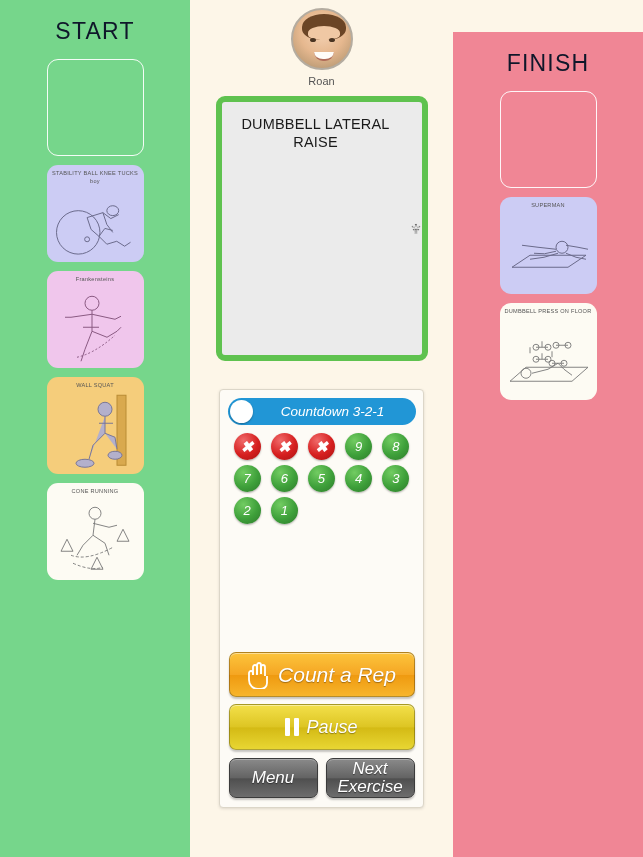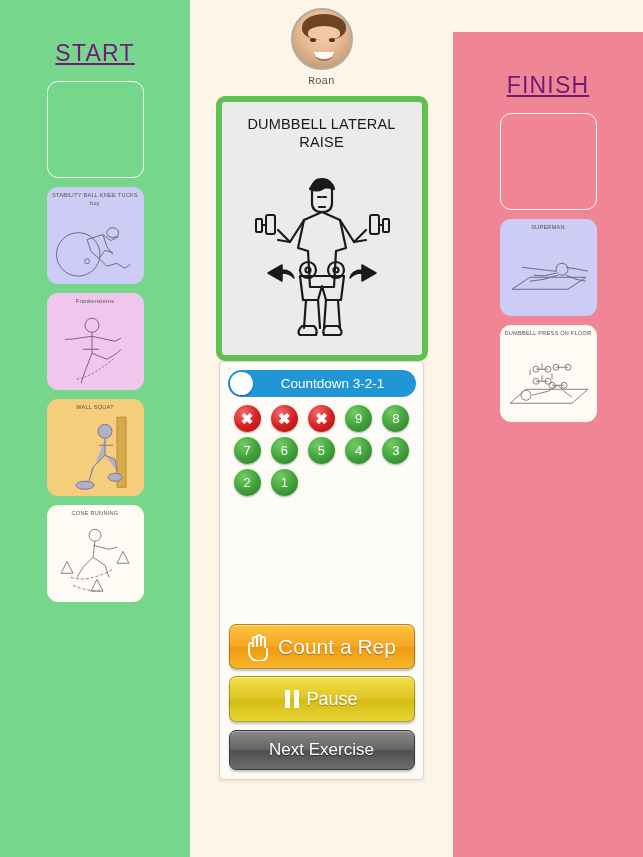--- a/index.html
+++ b/index.html
@@ -9,23 +9,23 @@
     background: #fdf6e8;
     overflow: hidden;
   }
   #app { position: relative; width: 643px; height: 857px; display: flex; }
 
   
   .side-panel { width: 190px; height: 857px; flex: none; position: relative; }
   .side-panel.start  { background: #76d68b; }
   .side-panel.finish { width: 190px; background: #f08695; margin-top: 32px; }
   .panel-title {
-    text-align: center; color: #701a75;
+    text-align: center; color: #0f172a;
     font-size: 23px; letter-spacing: 1.2px;
-    padding-top: 40px; font-weight: 400; text-decoration: underline;
+    padding-top: 18px; font-weight: 400;
   }
   .card-stack { margin-top: 14px; display: flex; flex-direction: column; align-items: center; gap: 9px; }
 
   .ex-card {
     width: 97px; height: 97px;
     border-radius: 11px;
     position: relative;
     display: flex; flex-direction: column; align-items: center;
     padding-top: 5px;
     overflow: hidden;
@@ -60,28 +60,28 @@
   .avatar .hair:after {
     content:""; position:absolute; left: 6px; top: 12px; width: 32px; height: 14px;
     background: #f0c8a4; border-radius: 50% 50% 40% 40%;
   }
   .avatar .eye { position: absolute; top: 28px; width: 6px; height: 4px; background:#4a3422; border-radius: 50%; }
   .avatar .eye.l { left: 17px; } .avatar .eye.r { left: 36px; }
   .avatar .mouth {
     position: absolute; top: 42px; left: 21px; width: 20px; height: 9px;
     background: #fffdf8; border-radius: 0 0 10px 10px; border-bottom: 2px solid #b06d5a;
   }
-  .avatar-name { margin-top: 5px; font-size: 11px; color: #555; font-family: Liberation Mono, monospace; }
+  .avatar-name { margin-top: 5px; font-size: 11px; color: #555; }
 
   
   .main-card {
     margin-top: 9px; width: 212px; height: 265px;
     border: 6px solid #5fc24f; border-radius: 9px;
     background: #ebebeb; position: relative;
-    display: flex; flex-direction: column; align-items: center;
+    display: flex; flex-direction: row; 
   }
   .main-card-title {
     margin-top: 13px; font-size: 14.5px; line-height: 18px;
     color: #1a1a1a; text-align: center; width: 94%; letter-spacing: .2px;
   }
   .main-card-art { flex: 1; width: 100%; }
 
   .play-video-btn {
     position: absolute; left: 50%; transform: translateX(-50%);
     bottom: -19px; width: 141px; height: 37px;
@@ -90,25 +90,26 @@
     border: 1px solid #222;
     box-shadow: 0 2px 3px rgba(0,0,0,.35), inset 0 1px 0 rgba(255,255,255,.25);
     display: flex; align-items: center; justify-content: center; gap: 7px;
     cursor: pointer;
   }
   .play-video-label { color: #fff; font-size: 14.5px; }
   .film-icon { width: 25px; height: 20px; }
 
   
   .countdown-panel {
-    width: 205px; height: 419px;
+    margin-top: 28px; width: 205px; height: 419px;
     background: #fdfbf6; border: 1px solid #dcd6c8; border-radius: 4px;
     box-shadow: 0 1px 3px rgba(0,0,0,.12);
     display: flex; flex-direction: column; align-items: center;
     padding: 8px 8px 9px 8px;
+    font-style: italic;
   }
   .toggle-row {
     width: 188px; height: 27px; border-radius: 14px;
     background: #2196d6; position: relative;
     display: flex; align-items: center; justify-content: center;
     cursor: pointer;
   }
   .toggle-knob {
     position: absolute; left: 2px; top: 2px; width: 23px; height: 23px;
     border-radius: 50%; background: #fff; box-shadow: 0 1px 2px rgba(0,0,0,.3);
@@ -341,20 +342,21 @@
 
       <div class="action-btn btn-pause">
         <span class="pause-icon">
             <i></i>
             <i></i>
           </span>
         <span>Pause</span>
       </div>
 
       <div class="bottom-row">
+        <div class="btn-gray">Menu</div>
         <div class="btn-gray">Next Exercise</div>
       </div>
 
     </div>
   </div>
 
   <div class="side-panel finish">
     <div class="panel-title">FINISH</div>
     <div class="card-stack">
 

